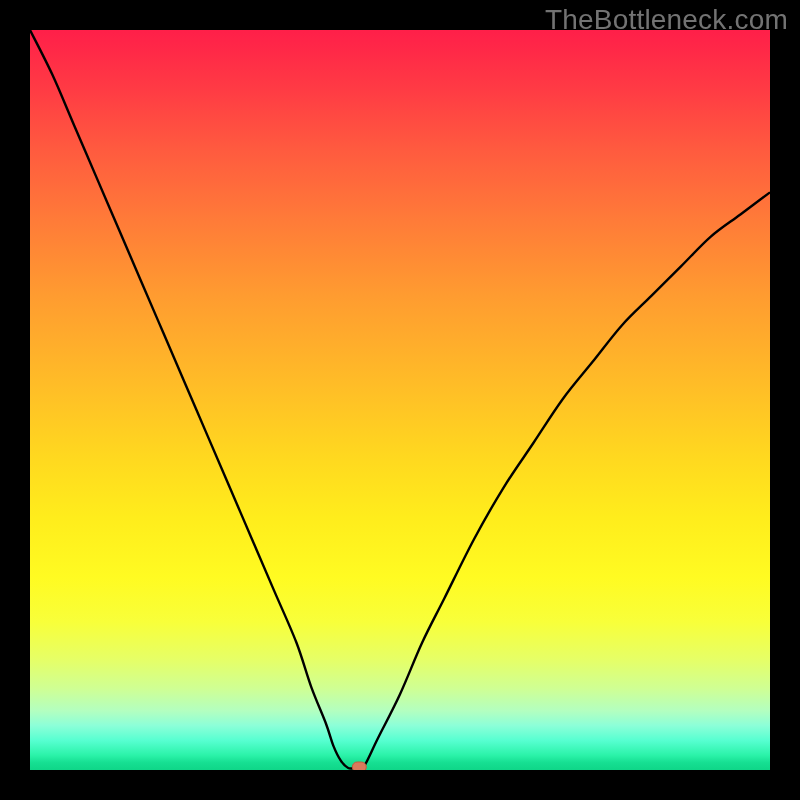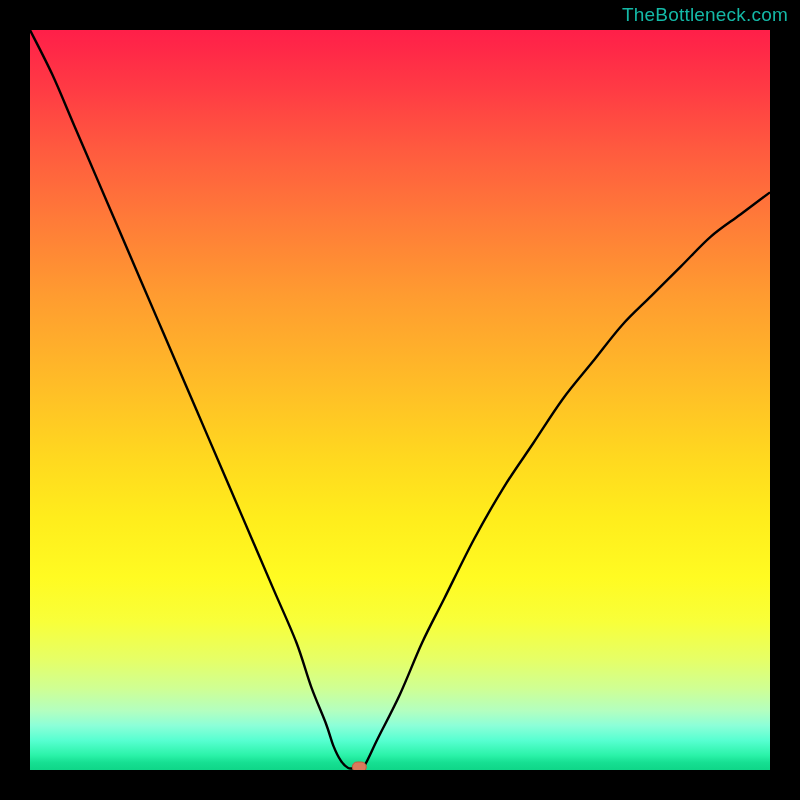--- a/index.html
+++ b/index.html
@@ -50,22 +50,22 @@
     position: absolute;
     left: 0;
     top: 0;
     width: 740px;
     height: 740px;
   }
   .watermark {
     position: absolute;
     top: 4px;
     right: 12px;
-    color: #14b8a6;
-    font-size: 19px;
+    color: #737373;
+    font-size: 28px;
     font-weight: 400;
     letter-spacing: 0.2px;
   }
 </style>
 </head>
 <body>
 
 <div class="frame">
   <div class="plot">
     <svg class="svg-layer" viewBox="0 0 740 740" preserveAspectRatio="none">

